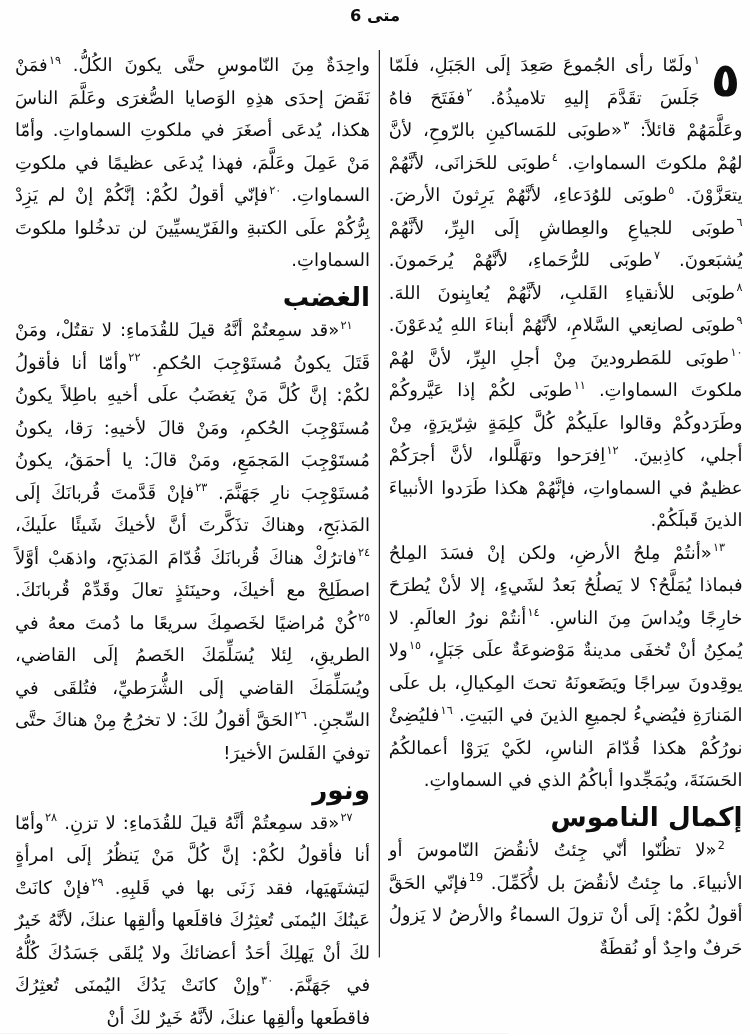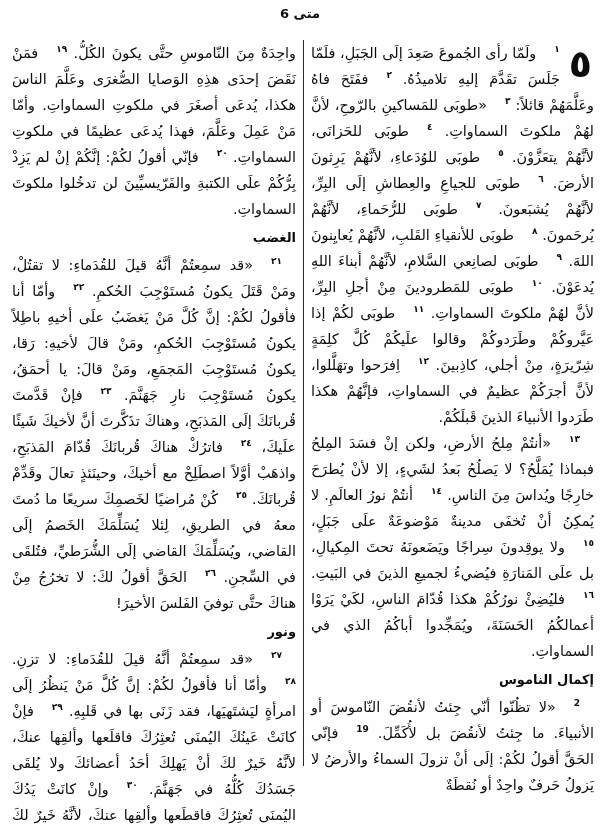--- a/index.html
+++ b/index.html
@@ -32,33 +32,33 @@
     left:303px;top:40px;
     width:1px;height:726px;
     background:#2a2a2a;
   }
   .verse-para{margin:0;}
   .verse-para.indent{text-indent:14px;}
   sup.vn{
     font-size:9px;
     line-height:0;
     vertical-align:super;
-    margin-left:18px;
-    font-weight:bold;
+    margin-left:1px;
+    font-weight:normal;
   }
   .dropcap{
     float:right;
     font-size:38px;
     font-weight:bold;
     line-height:44px;
     padding:2px 2px 0 9px;
   }
   h3.section-heading{
     margin:4px 0 2px;
-    font-size:13px;
+    font-size:21px;
     font-weight:bold;
     text-align:right;
     line-height:24px;
   }
   .page-number{
     position:absolute;
     bottom:30px;left:0;right:0;
     text-align:center;
     font-size:10.5px;
     font-weight:bold;

